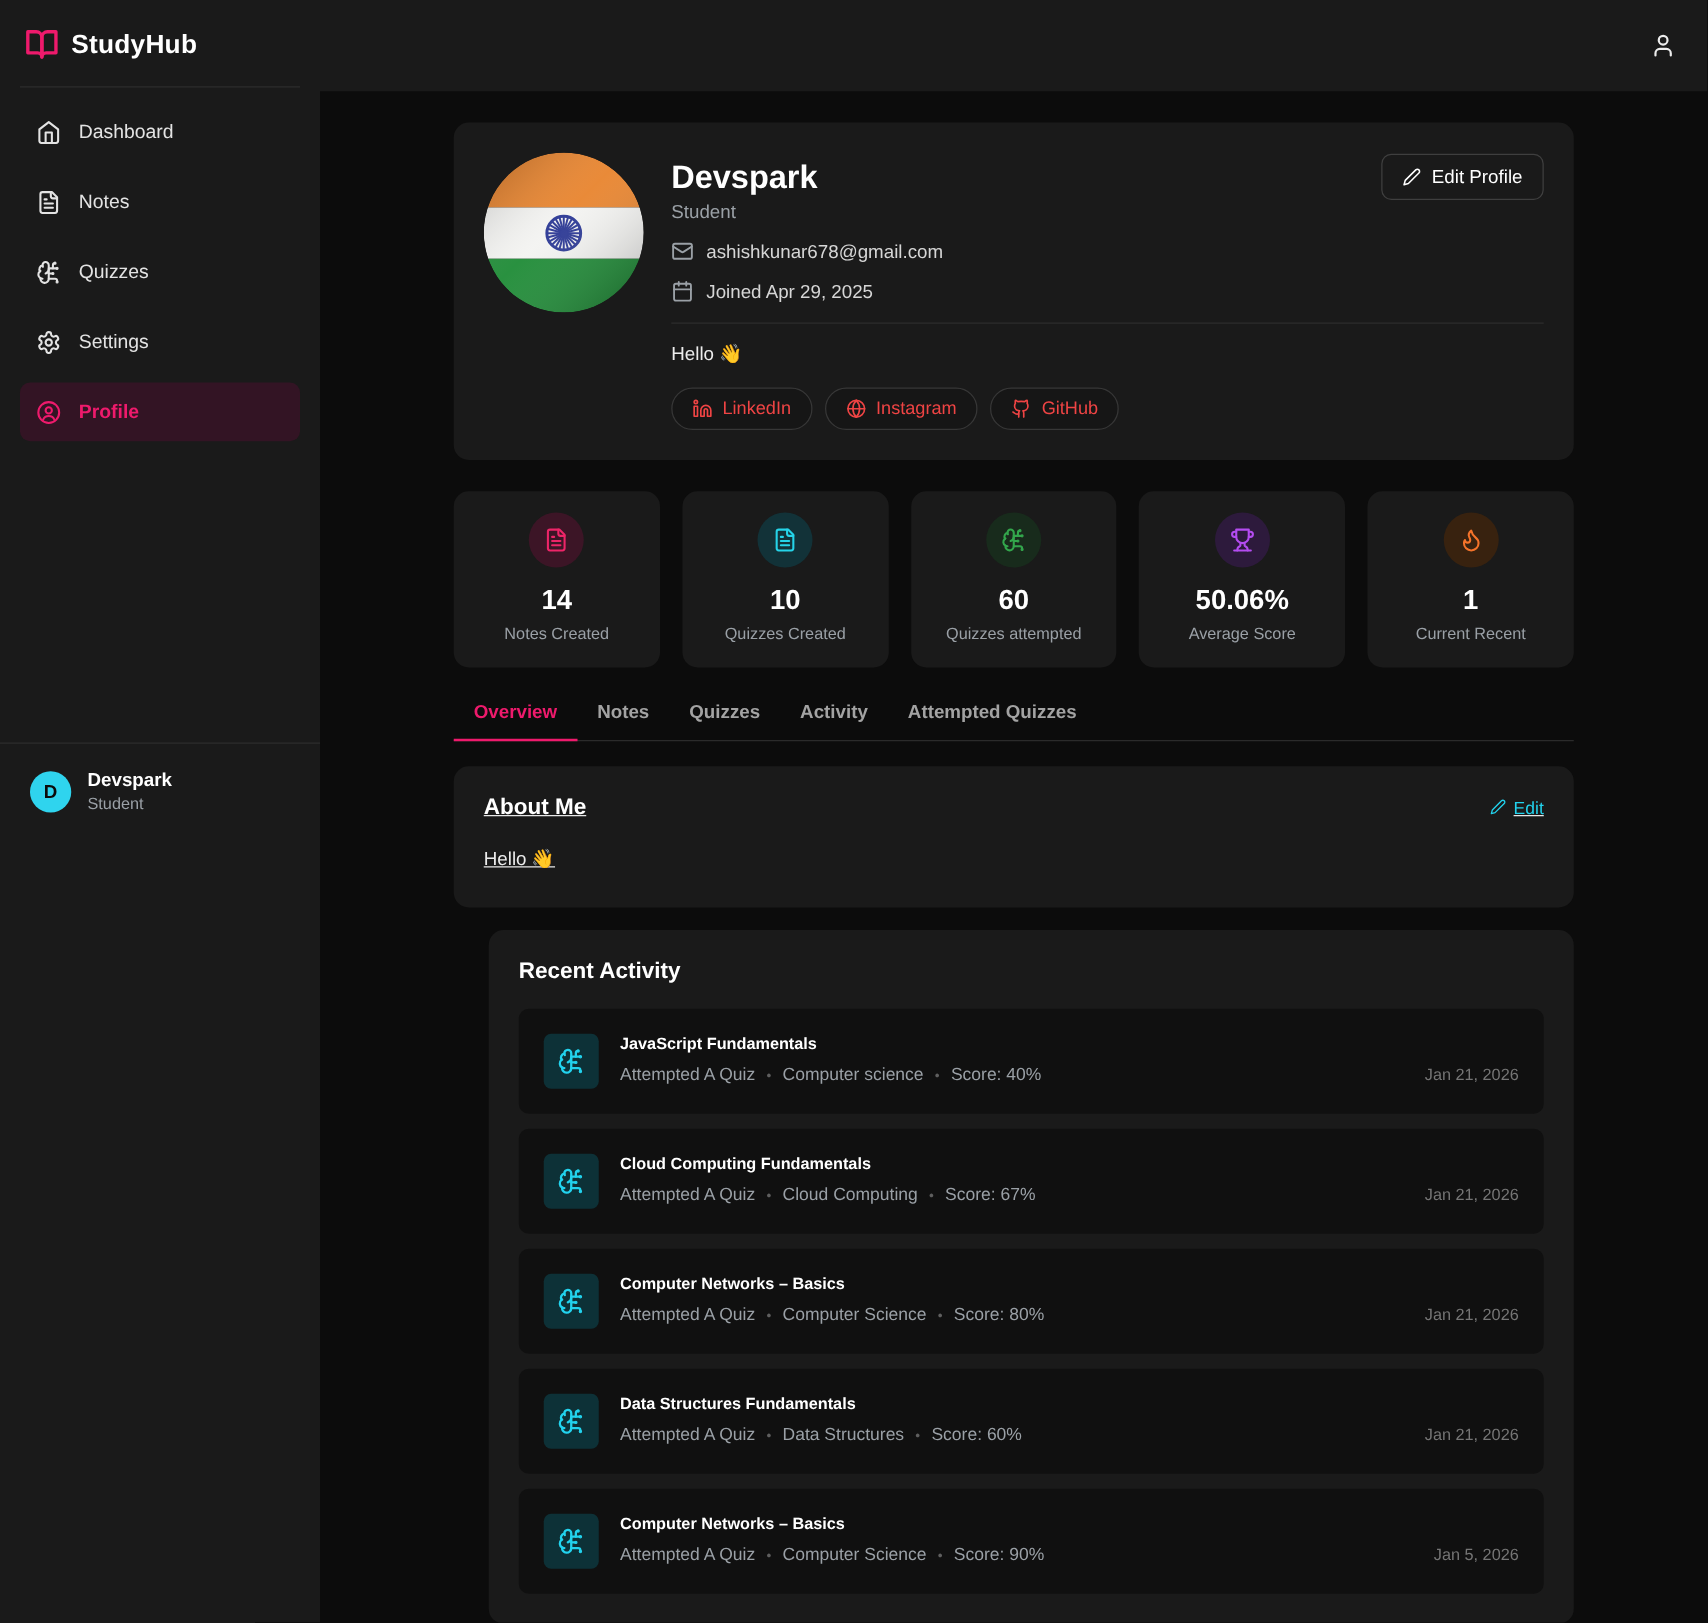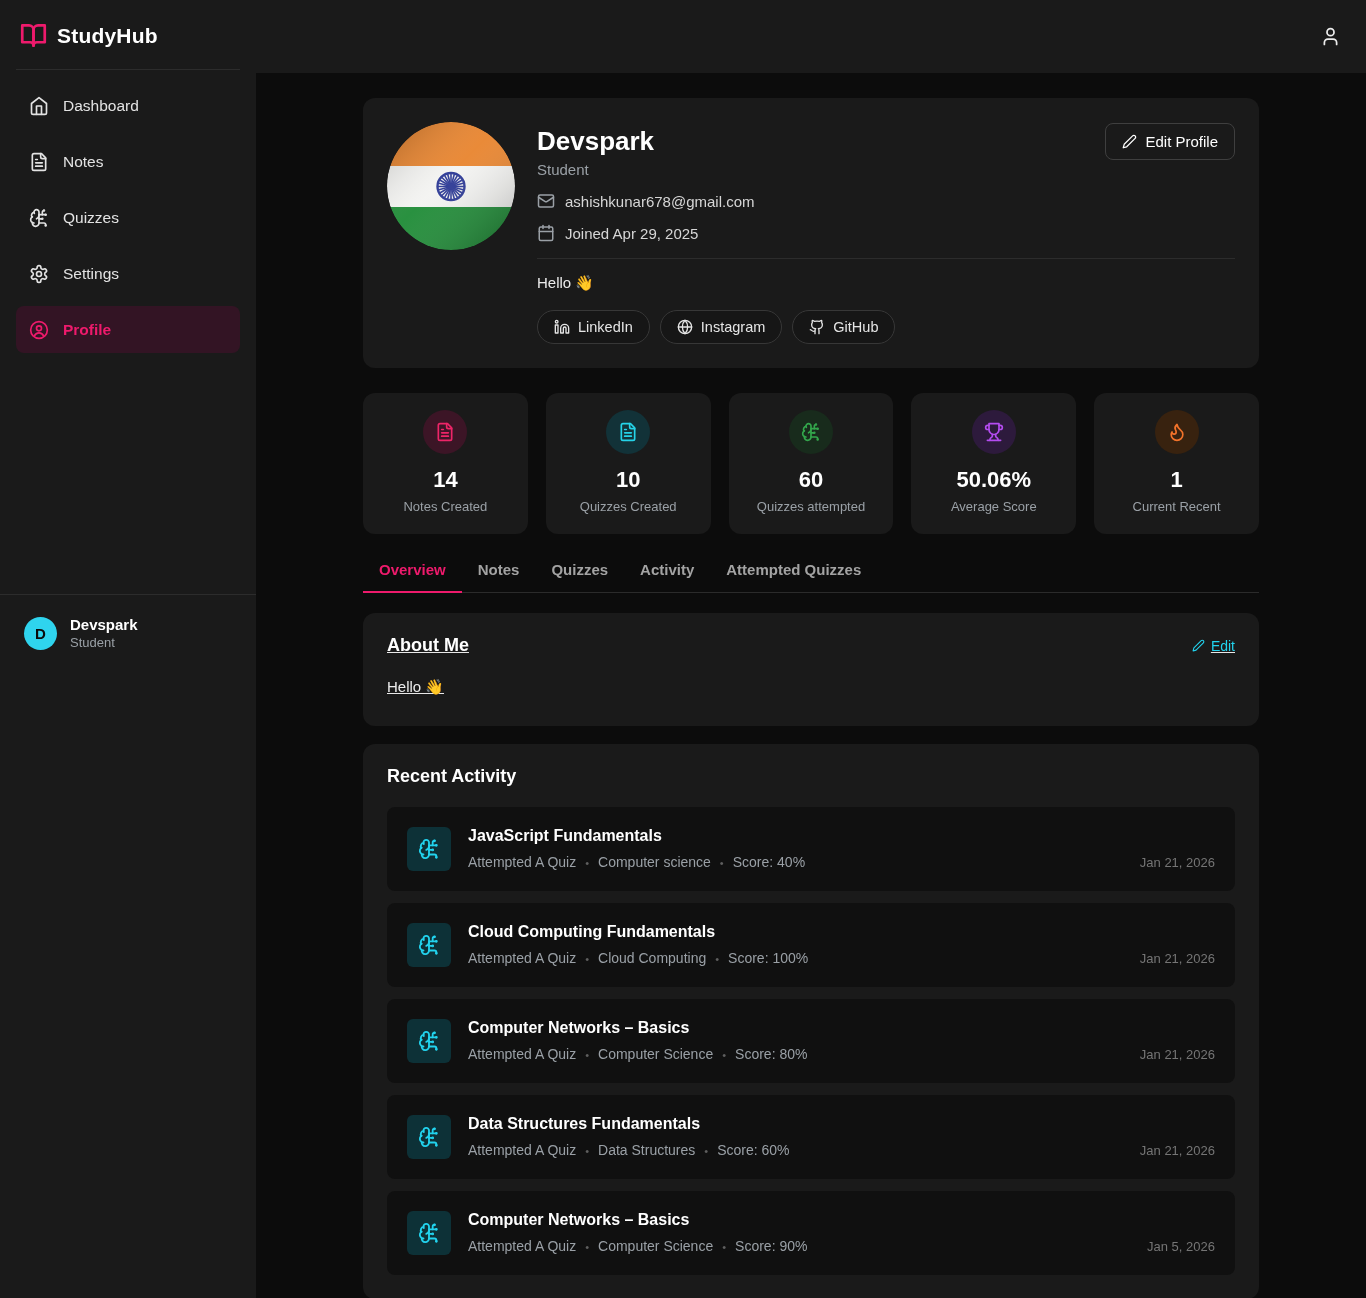--- a/index.html
+++ b/index.html
@@ -52,21 +52,21 @@
   .avatar { width:128px; height:128px; border-radius:50%; overflow:hidden; flex:none; }
   .p-info { flex:1; padding-top:4px; }
   .p-name { font-size:26px; font-weight:700; color:#fff; }
   .p-role { font-size:15px; color:var(--muted); margin-top:4px; }
   .p-row { display:flex; align-items:center; gap:10px; margin-top:14px; color:#d6d6d6; font-size:15px; }
   .p-row .ric { color:#9aa0a6; }
   .p-divider { border-top:1px solid var(--border); margin-top:16px; }
   .p-bio { margin-top:15px; font-size:15px; color:#ececec; }
   .socials { display:flex; gap:10px; margin-top:18px; }
   .pill { display:flex; align-items:center; gap:8px; padding:8px 16px; background:#161616;
-          border:1px solid #373737; border-radius:999px; color:#e5e5e5; font-size:14.5px; cursor:pointer; }
+          border:1px solid #373737; border-radius:999px; color:#ef4444; font-size:14.5px; cursor:pointer; }
   .edit-profile-btn { position:absolute; top:25px; right:24px; display:flex; align-items:center; gap:8px;
           background:transparent; border:1px solid #3f3f3f; border-radius:8px; padding:9px 16px;
           color:#fff; font-size:15px; font-family:"Liberation Sans", sans-serif; cursor:pointer; }
 
   
   .stats { margin-top:25px; display:grid; grid-template-columns:repeat(5,1fr); gap:18px; }
   .stat-card { padding:17px 8px 20px; text-align:center; }
   .stat-icon { width:44px; height:44px; border-radius:50%; display:grid; place-items:center; margin:0 auto; }
   .stat-value { margin-top:13px; font-size:22px; font-weight:700; color:#fff; }
   .stat-label { margin-top:6px; font-size:13px; color:var(--muted); }
@@ -79,28 +79,28 @@
 
   
   .about-card { margin-top:20px; padding:22px 24px 30px;text-decoration:underline; }
   .card-head { display:flex; align-items:center; justify-content:space-between; }
   .card-title { font-size:18px; font-weight:700; color:#fff; }
   .edit-link { display:flex; align-items:center; gap:6px; font-size:14px; cursor:pointer; background:none; border:none;
                font-family:"Liberation Sans", sans-serif; }
   .about-body { margin-top:22px; font-size:15px; color:#ececec; }
 
   
-  .recent-card { margin-top:18px; padding:22px 24px 24px; }
+  .recent-card { margin-top:18px; padding:22px 24px 24px;margin-left:28px; }
   .activity-list { margin-top:20px; }
   .activity-item { display:flex; align-items:flex-start; gap:17px; background:var(--panel2);
                    border-radius:8px; padding:20px; margin-bottom:12px; }
   .activity-item:last-child { margin-bottom:0; }
   .act-icon { width:44px; height:44px; border-radius:6px; display:grid; place-items:center; flex:none; }
   .act-body { flex:1; min-width:0; }
-  .act-title { font-size:16px; font-weight:600; color:#fff; }
+  .act-title { font-size:13px; font-weight:600; color:#fff; }
   .act-meta { display:flex; align-items:center; margin-top:9px; font-size:14px; color:var(--muted); }
   .meta-part + .meta-part::before { content:"•"; margin:0 9px; color:#5f5f5f; font-size:11px; }
   .act-date { margin-left:auto; font-size:13px; color:#757575; }
 </style>
 </head>
 <body>
 
 <svg width="0" height="0" style="position:absolute" aria-hidden="true">
   <defs>
     <symbol id="i-book-open" viewBox="0 0 24 24">
@@ -454,21 +454,21 @@
           <span class="act-icon" style="color: rgb(34, 211, 238); background-color: rgb(13, 49, 55);">
               <svg class="ic" width="22" height="22">
                 <use href="#i-brain-circuit"></use>
               </svg>
             </span>
           <div class="act-body">
             <div class="act-title">Cloud Computing Fundamentals</div>
             <div class="act-meta">
               <span class="meta-part">Attempted A Quiz</span>
               <span class="meta-part">Cloud Computing</span>
-              <span class="meta-part">Score: 100%</span>
+              <span class="meta-part">Score: 67%</span>
               <span class="act-date">Jan 21, 2026</span>
             </div>
           </div>
         </div>
 
         <div class="activity-item">
           <span class="act-icon" style="color: rgb(34, 211, 238); background-color: rgb(13, 49, 55);">
               <svg class="ic" width="22" height="22">
                 <use href="#i-brain-circuit"></use>
               </svg>

